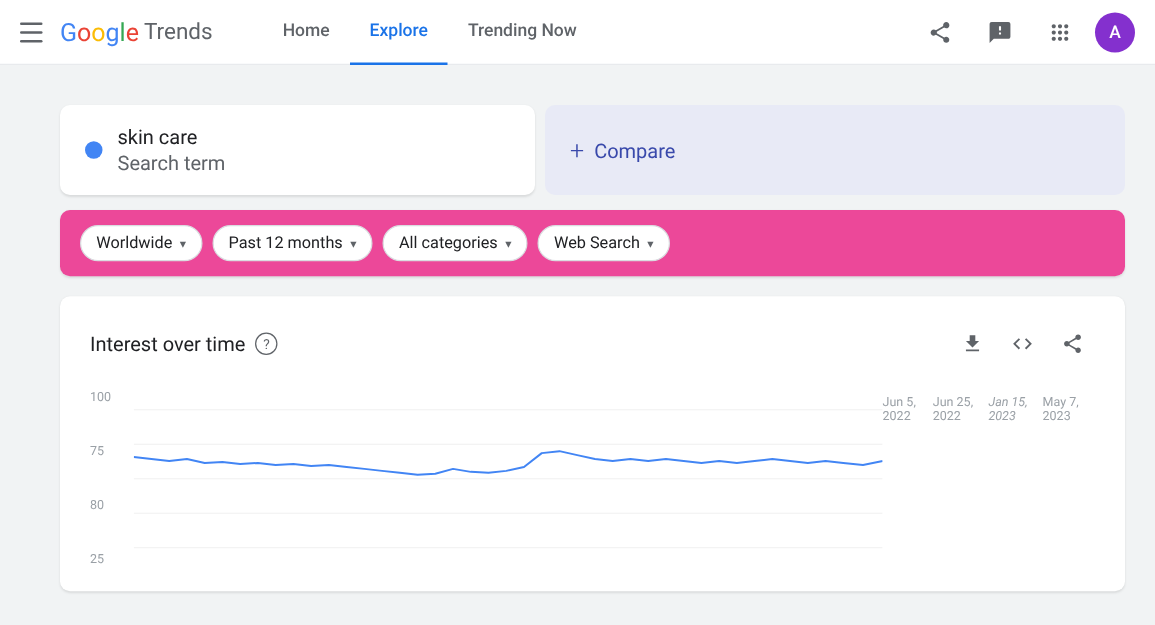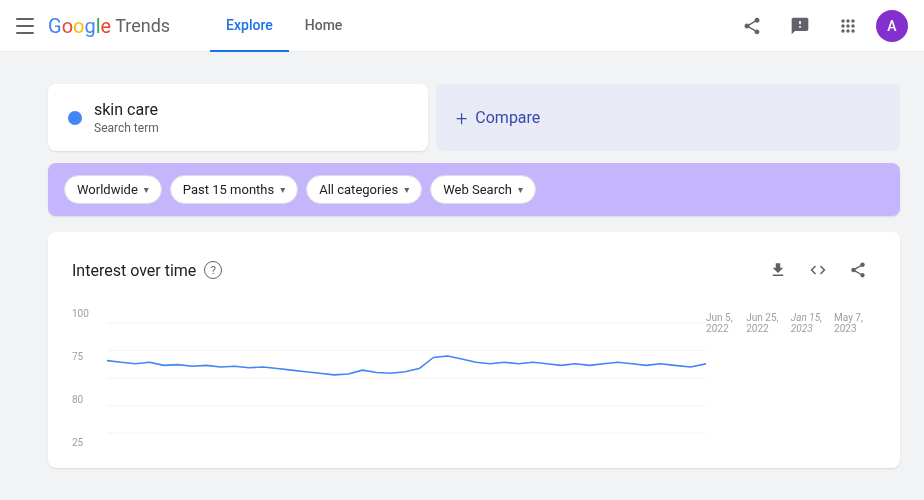--- a/index.html
+++ b/index.html
@@ -117,21 +117,21 @@
       background: #4285f4;
       flex-shrink: 0;
     }
     .search-text-group {}
     .search-term-name {
       font-size: 16px;
       font-weight: 400;
       color: #202124;
     }
     .search-term-label {
-      font-size: 12px;
+      font-size: 16px;
       color: #5f6368;
       margin-top: 2px;
       text-align: right;
     }
 
     .compare-box {
       background: #e8eaf6;
       border-radius: 8px;
       padding: 16px 20px;
       display: flex;
@@ -145,21 +145,21 @@
     .compare-plus {
       font-size: 20px;
       font-weight: 300;
     }
 
     
     .filters {
       display: flex;
       gap: 8px;
       margin-bottom: 16px;
-      background: #c4b5fd;
+      background: #ec4899;
       border-radius: 8px;
       padding: 12px 16px;
       box-shadow: 0 1px 2px rgba(0,0,0,0.1);
       align-items: center;
     }
     .filter-btn {
       display: flex;
       align-items: center;
       gap: 6px;
       padding: 6px 12px;
@@ -234,22 +234,23 @@
         <span class="g-blue">G</span>
           <span class="g-red">o</span>
           <span class="g-yellow">o</span>
           <span class="g-blue">g</span>
           <span class="g-green">l</span>
           <span class="g-red">e</span>
       </span>
       <span class="logo-trends">Trends</span>
     </div>
     <nav class="nav">
+      <a class="nav-item">Home</a>
       <a class="nav-item active">Explore</a>
-      <a class="nav-item">Home</a>
+      <a class="nav-item">Trending Now</a>
     </nav>
   </div>
   <div class="header-right">
     <div class="icon-btn">
       <svg viewBox="0 0 24 24">
           <path d="M18 16.08c-.76 0-1.44.3-1.96.77L8.91 12.7c.05-.23.09-.46.09-.7s-.04-.47-.09-.7l7.05-4.11c.54.5 1.25.81 2.04.81 1.66 0 3-1.34 3-3s-1.34-3-3-3-3 1.34-3 3c0 .24.04.47.09.7L8.04 9.81C7.5 9.31 6.79 9 6 9c-1.66 0-3 1.34-3 3s1.34 3 3 3c.79 0 1.5-.31 2.04-.81l7.12 4.16c-.05.21-.08.43-.08.65 0 1.61 1.31 2.92 2.92 2.92s2.92-1.31 2.92-2.92-1.31-2.92-2.92-2.92z"></path>
         </svg>
     </div>
     <div class="icon-btn">
       <svg viewBox="0 0 24 24">
@@ -280,21 +281,21 @@
       <span>Compare</span>
     </div>
   </div>
 
   <div class="filters">
     <button class="filter-btn">
       <span>Worldwide</span>
       <span class="chevron">▾</span>
     </button>
     <button class="filter-btn">
-      <span>Past 15 months</span>
+      <span>Past 12 months</span>
       <span class="chevron">▾</span>
     </button>
     <button class="filter-btn">
       <span>All categories</span>
       <span class="chevron">▾</span>
     </button>
     <button class="filter-btn">
       <span>Web Search</span>
       <span class="chevron">▾</span>
     </button>

